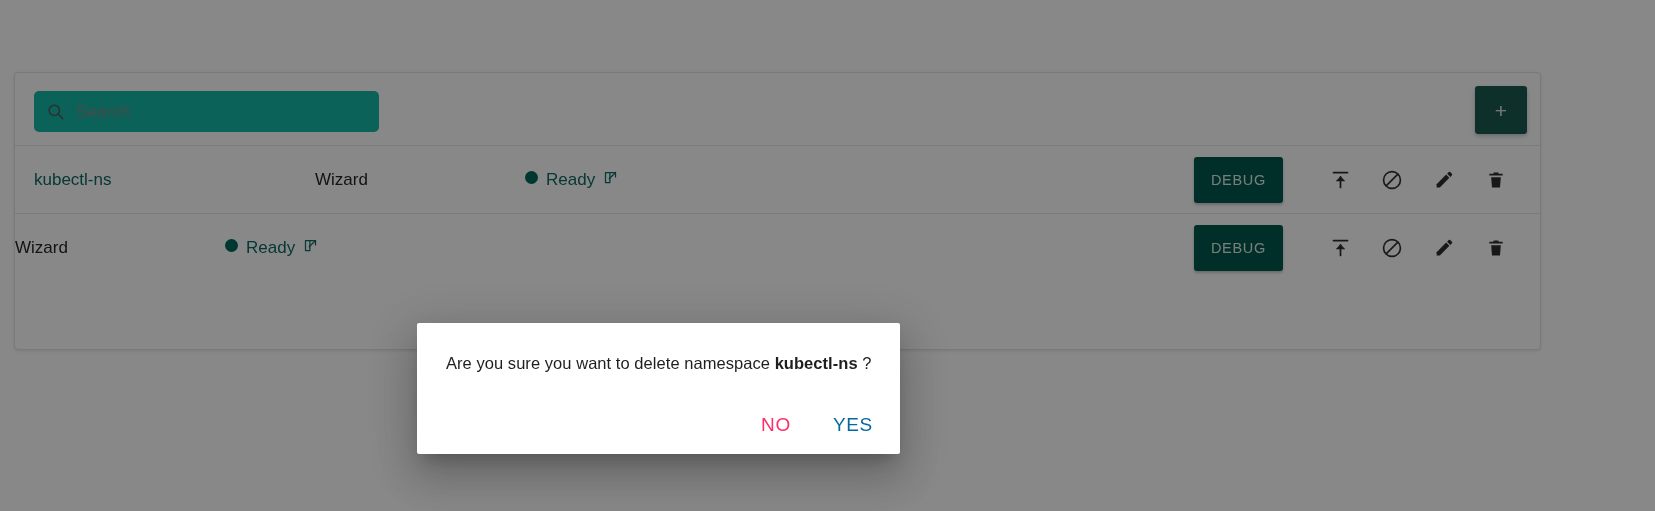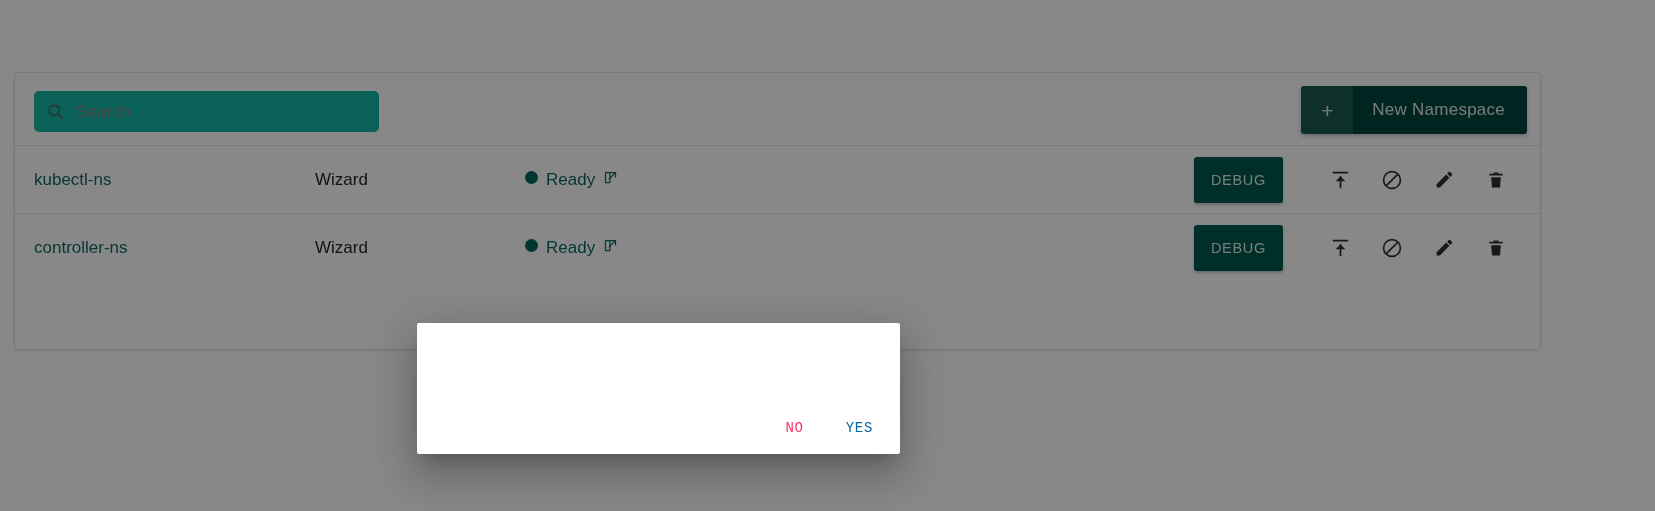--- a/index.html
+++ b/index.html
@@ -218,22 +218,22 @@
     position: absolute;
     right: 19px;
     bottom: 12px;
     display: flex;
     align-items: center;
     gap: 26px;
   }
   .dlg-btn {
     background: transparent;
     border: none;
-    font-family: Liberation Mono, monospace;
-    font-size: 14px;
+    font-family: Liberation Sans, sans-serif;
+    font-size: 19px;
     letter-spacing: 0.7px;
     cursor: pointer;
     padding: 6px 8px;
   }
   #dialog-no  { color: #ff2d6b; }
   #dialog-yes { color: #0369a1; }
 </style>
 </head>
 <body>
 
@@ -247,21 +247,20 @@
         <svg width="19" height="19" viewBox="0 0 24 24" fill="none" stroke="#5a5a5a" stroke-width="2" stroke-linecap="round">
           <circle cx="10.5" cy="10.5" r="6.5"></circle>
           <line x1="15.5" y1="15.5" x2="21" y2="21"></line>
         </svg>
       </span>
       <input id="search-input" type="text" placeholder="Search" style="">
     </div>
 
     <button id="new-ns-button">
       <span id="new-ns-plus">+</span>
-      <span id="new-ns-label">New Namespace</span>
     </button>
 
     <div id="table">
 
 
       <div class="trow tbody-row">
         <div class="col-name">
           <a class="ns-link" href="#">kubectl-ns</a>
         </div>
         <div class="col-type cell-type">Wizard</div>
@@ -301,23 +300,20 @@
           <button class="icon-btn">
             <svg width="20" height="20" viewBox="0 0 24 24" fill="currentColor">
               <path d="M9 3 h6 v1.6 h5 v2.1 h-16 V4.6 h5 Z"></path>
               <path d="M6.2 8.6 h11.6 l-1 12.4 H7.2 Z"></path>
             </svg>
           </button>
         </div>
       </div>
 
       <div class="trow tbody-row">
-        <div class="col-name">
-          <a class="ns-link" href="#">controller-ns</a>
-        </div>
         <div class="col-type cell-type">Wizard</div>
         <div class="col-status">
           <div class="status-cell">
             <span class="status-dot"></span>
             <span class="status-text">Ready</span>
             <span class="status-ext">
               <svg width="15" height="15" viewBox="0 0 24 24" fill="none" stroke="currentColor" stroke-width="2" stroke-linecap="round" stroke-linejoin="round">
                 <path d="M4 4 h7 v16 h-7 z M4 4 h16 v7"></path>
                 <path d="M10 14 L20 4"></path>
               </svg>
@@ -354,17 +350,20 @@
         </div>
       </div>
 
     </div>
   </div>
 </div>
 
 <div id="overlay"></div>
 
 <div id="dialog">
+  <div id="dialog-text">
+    <span>Are you sure you want to delete namespace </span><b>kubectl-ns</b><span> ?</span>
+  </div>
   <div id="dialog-actions">
     <button class="dlg-btn" id="dialog-no">NO</button>
     <button class="dlg-btn" id="dialog-yes">YES</button>
   </div>
 </div>
 
 </body></html>

